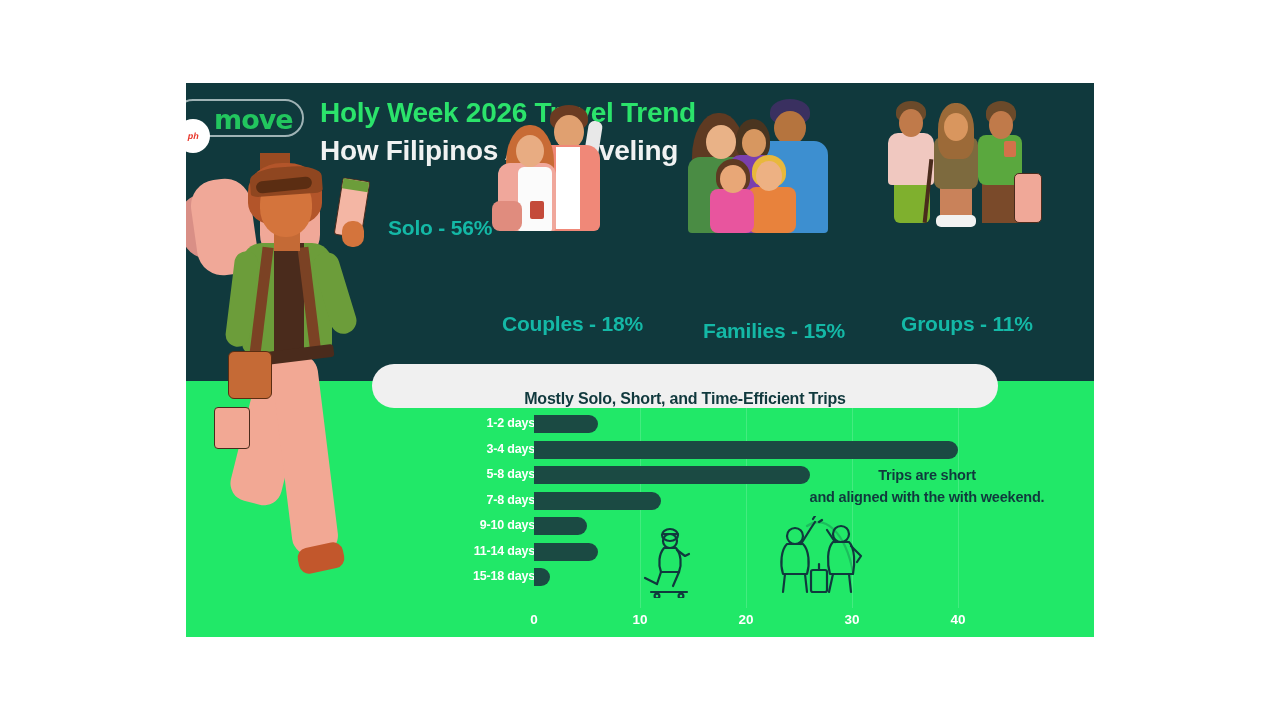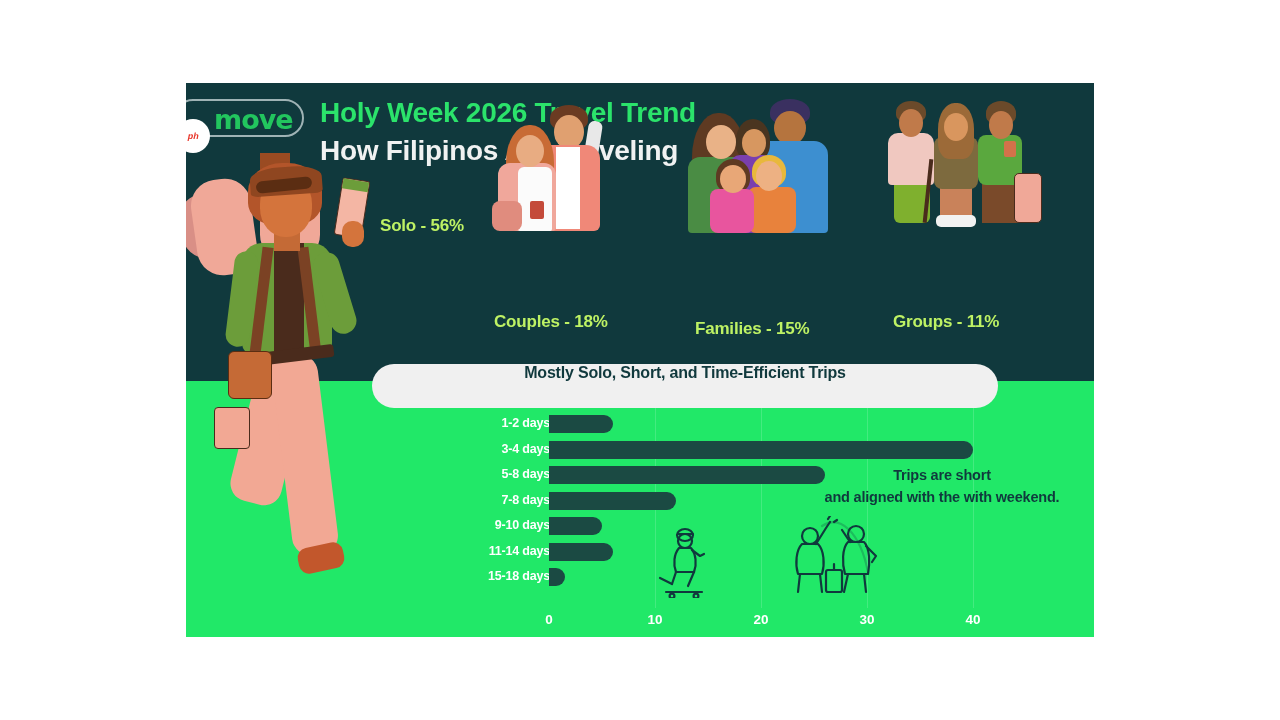--- a/index.html
+++ b/index.html
@@ -43,22 +43,22 @@
     font-size:28px;font-weight:bold;color:#2BE36B;
     letter-spacing:-0.3px;white-space:nowrap;
   }
   .title2{
     position:absolute;left:134px;top:52px;
     font-size:28px;font-weight:bold;color:#f0f2f2;
     letter-spacing:-0.3px;white-space:nowrap;
   }
   
   .seg-label{
-    position:absolute;font-size:17px;font-weight:bold;color:#bef264;
-    white-space:nowrap;letter-spacing:-0.2px;
+    position:absolute;font-size:21px;font-weight:bold;color:#14b8a6;
+    white-space:nowrap;letter-spacing:-0.2px;margin-left:8px;
   }
   .solo-label{left:194px;top:133px;}
   .couples-label{left:308px;top:229px;}
   .families-label{left:509px;top:236px;}
   .groups-label{left:707px;top:229px;}
 
   
   .illus{position:absolute;}
   .fig{position:absolute;}
   .head{position:absolute;border-radius:50%;}
@@ -182,26 +182,26 @@
   .gp3-legs{left:96px;top:84px;width:36px;height:42px;background:#7A4A2A;}
   .gp3-lug{left:128px;top:76px;width:26px;height:48px;background:#F0A898;
     border:1.5px solid #4A2B1C;border-radius:5px;}
   .gp3-cup{left:118px;top:44px;width:12px;height:16px;background:#D2724A;
     border-radius:2px;}
 
   
   .pill{
     position:absolute;left:186px;top:281px;width:626px;height:44px;
     background:#F0F0F0;border-radius:22px;
-    display:flex;align-items:flex-start;justify-content:center;
+    display:flex;align-items:flex-end;justify-content:center;
   }
   .pill-text{font-size:16px;font-weight:bold;color:#10393D;letter-spacing:-0.2px;}
 
   
-  .chart{position:absolute;left:16px;top:325px;width:908px;height:229px;border-radius:9px;}
+  .chart{position:absolute;left:1px;top:325px;width:908px;height:229px;border-radius:9px;}
   .rows{position:absolute;left:0;top:4px;width:908px;}
   .row{position:relative;height:25.5px;}
   .row-label{
     position:absolute;right:560px;top:4px;width:180px;text-align:right;
     font-size:12.5px;font-weight:bold;color:#ffffff;white-space:nowrap;
     letter-spacing:-0.2px;
   }
   .bar{
     position:absolute;left:347px;top:3px;height:18px;
     background:#1B4A43;border-radius:0 9px 9px 0;

